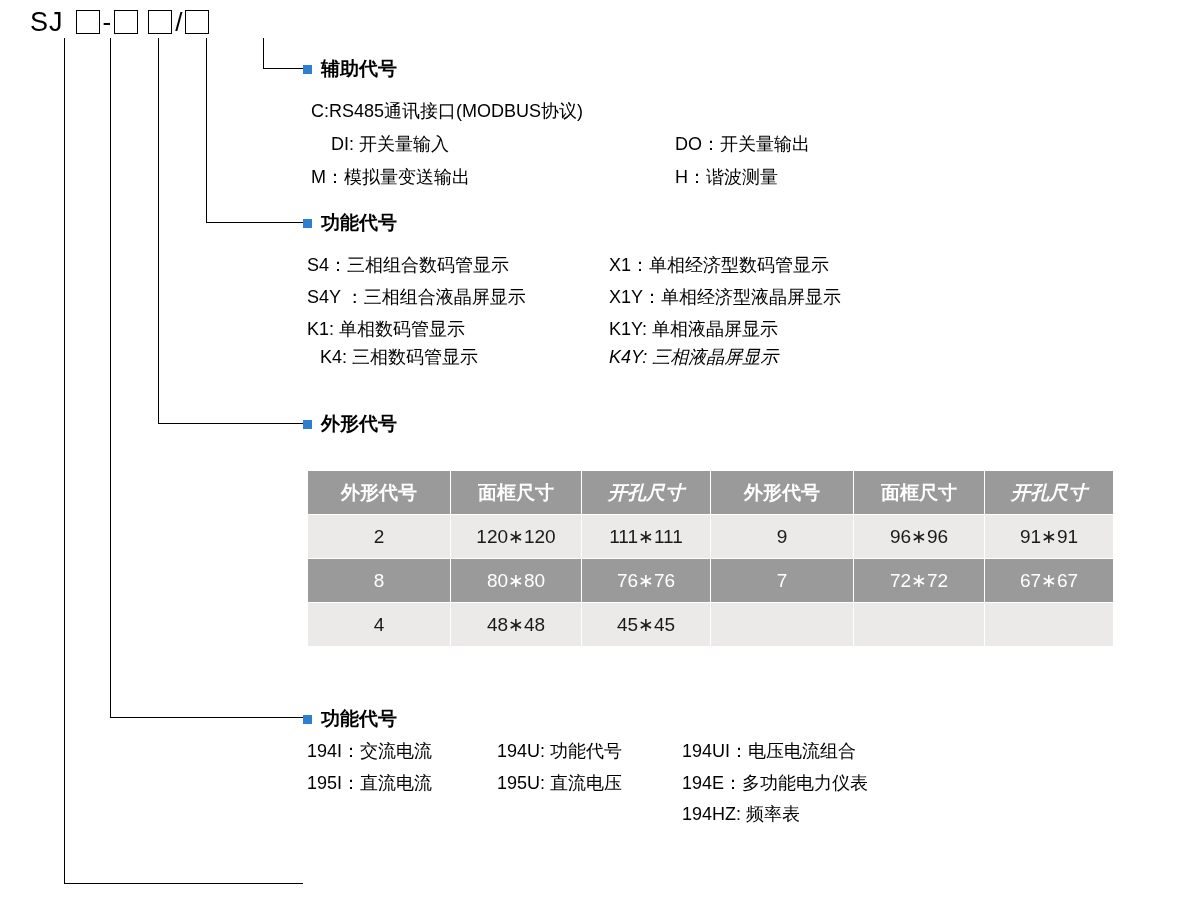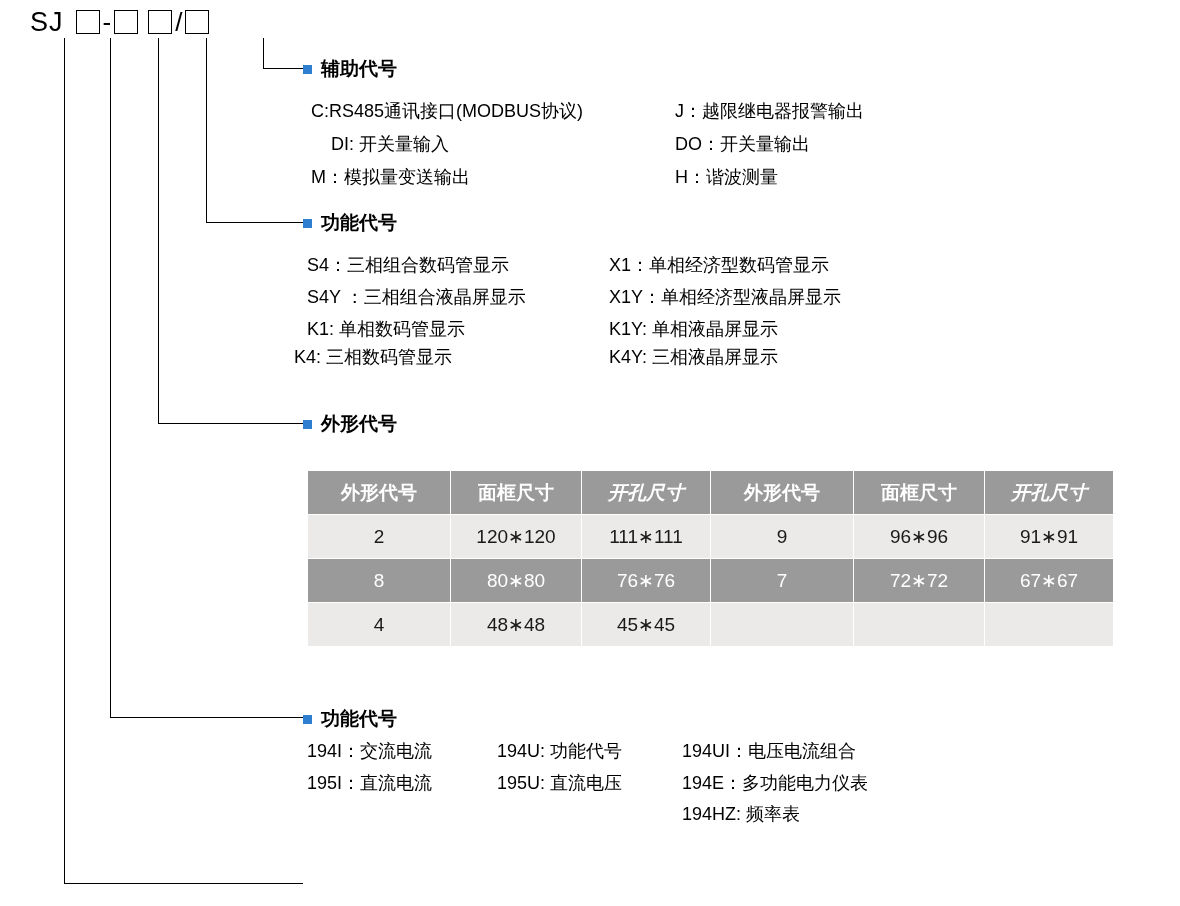--- a/index.html
+++ b/index.html
@@ -83,38 +83,37 @@
   <div class="h" style="left:110px;top:717px;width:193px;"></div>
 
   <div class="v" style="left:64px;top:38px;height:845px;"></div>
   <div class="h" style="left:64px;top:883px;width:239px;"></div>
 
   <div class="sec" style="left:303px;top:56px;">
     <span class="bullet"></span>
     <span class="sec-title">辅助代号</span>
   </div>
   <div class="txt" style="left:311px;top:99px;">C:RS485通讯接口(MODBUS协议)</div>
-  <div class="txt" style="left:675px;top:99px;">J：越限继电器报警输出</div>
   <div class="txt" style="left:311px;top:132px;margin-left:20px;">DI: 开关量输入</div>
   <div class="txt" style="left:675px;top:132px;">DO：开关量输出</div>
   <div class="txt" style="left:311px;top:165px;">M：模拟量变送输出</div>
   <div class="txt" style="left:675px;top:165px;">H：谐波测量</div>
 
   <div class="sec" style="left:303px;top:210px;">
     <span class="bullet"></span>
     <span class="sec-title">功能代号</span>
   </div>
   <div class="txt" style="left:307px;top:253px;">S4：三相组合数码管显示</div>
   <div class="txt" style="left:609px;top:253px;">X1：单相经济型数码管显示</div>
   <div class="txt" style="left:307px;top:285px;">S4Y ：三相组合液晶屏显示</div>
   <div class="txt" style="left:609px;top:285px;">X1Y：单相经济型液晶屏显示</div>
   <div class="txt" style="left:307px;top:317px;">K1: 单相数码管显示</div>
   <div class="txt" style="left:609px;top:317px;">K1Y: 单相液晶屏显示</div>
-  <div class="txt" style="left:294px;top:345px;">K4: 三相数码管显示</div>
-  <div class="txt" style="left:609px;top:345px;">K4Y: 三相液晶屏显示</div>
+  <div class="txt" style="left:320px;top:345px;">K4: 三相数码管显示</div>
+  <div class="txt" style="left:609px;top:345px;font-style:italic;">K4Y: 三相液晶屏显示</div>
 
   <div class="sec" style="left:303px;top:411px;">
     <span class="bullet"></span>
     <span class="sec-title">外形代号</span>
   </div>
 
   <table class="tbl">
     <thead>
       <tr>
         <th class="c-code">外形代号</th>

